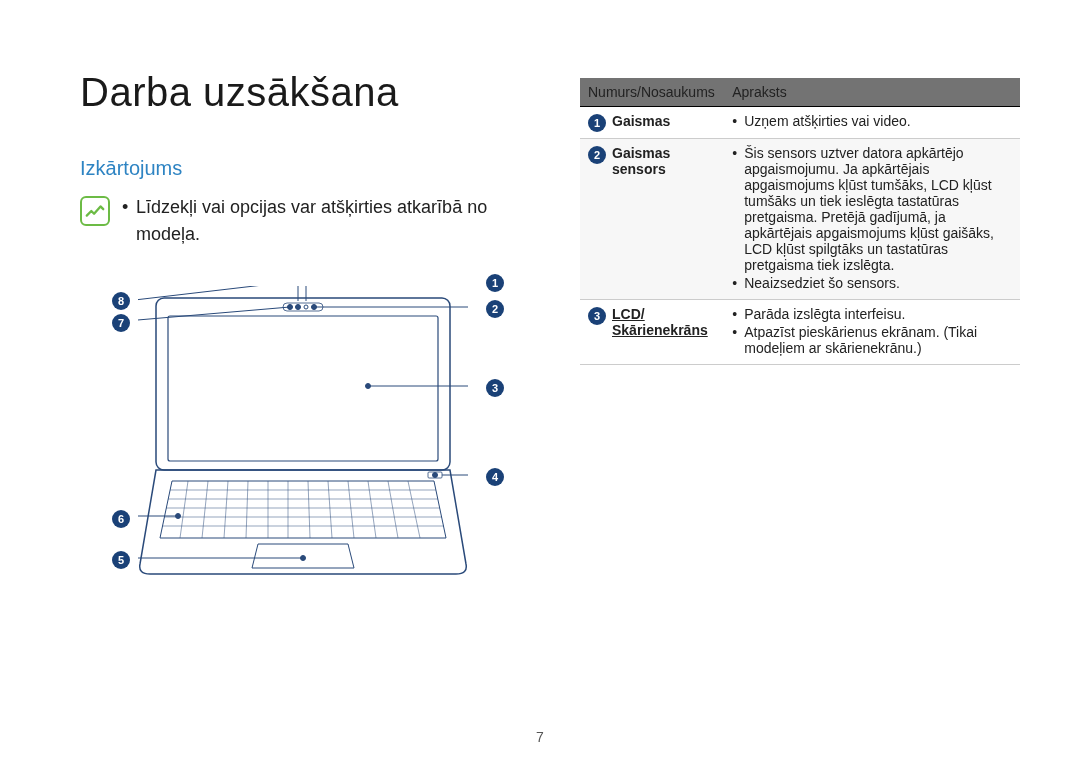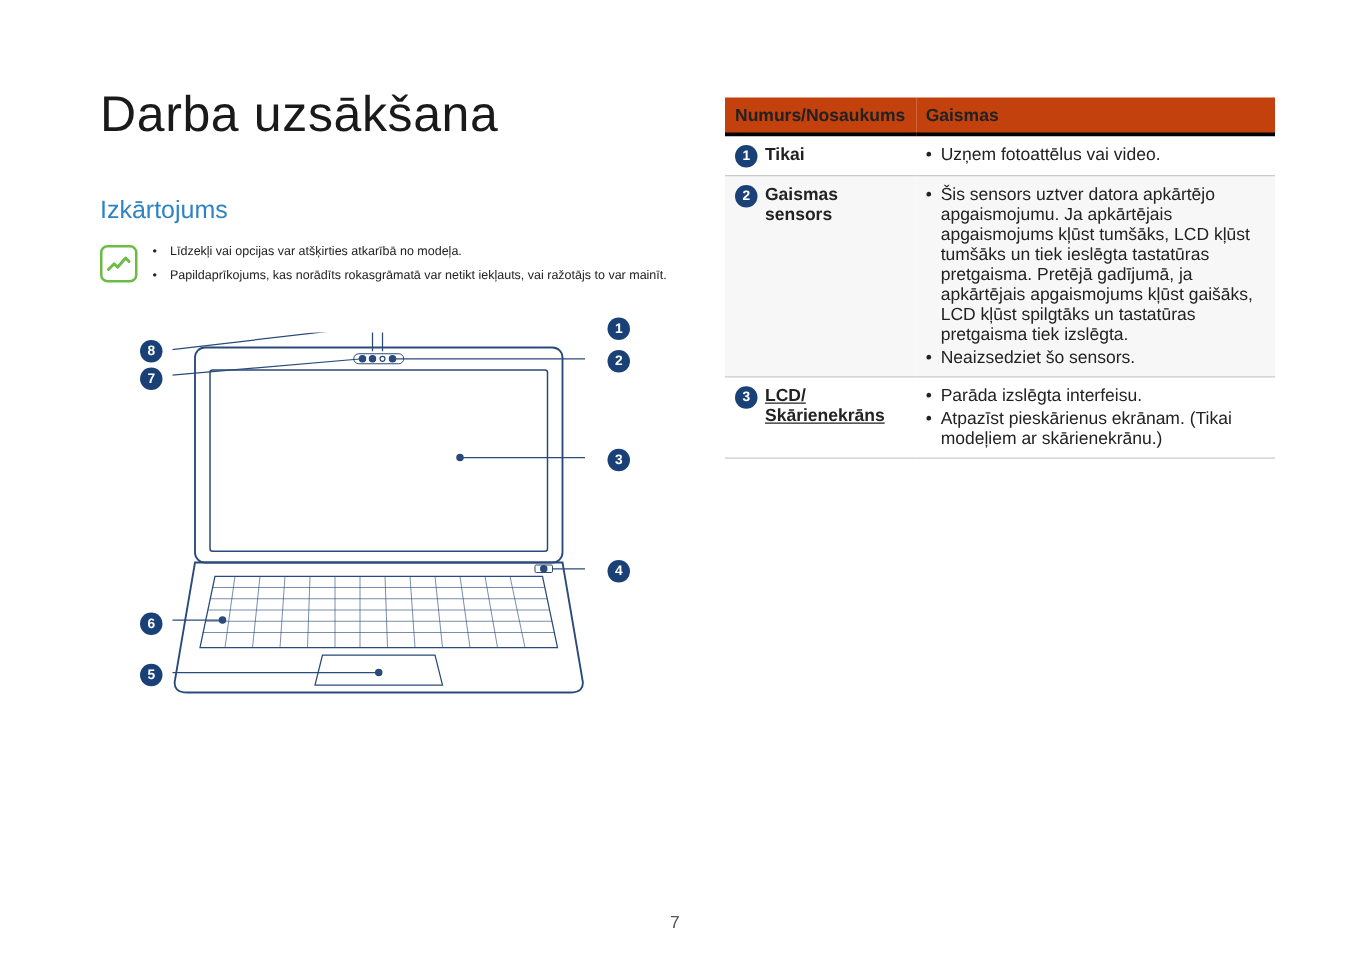--- a/index.html
+++ b/index.html
@@ -49,21 +49,21 @@
     width: 30px; height: 30px;
     border: 2px solid #6cbb45;
     border-radius: 6px;
     display: flex;
     align-items: center;
     justify-content: center;
     flex-shrink: 0;
     margin-top: 2px;
   }
   .note-icon svg { width: 22px; height: 22px; }
-  .note-list { list-style: none; font-size: 10px; line-height: 1.5; }
+  .note-list { list-style: none; font-size: 18px; line-height: 1.5; }
   .note-list li { position: relative; padding-left: 14px; margin-bottom: 4px; }
   .note-list li::before {
     content: "•"; position: absolute; left: 0; top: 0;
   }
 
   
   .diagram-wrap {
     position: relative;
     width: 430px;
     height: 320px;
@@ -89,25 +89,25 @@
   }
 
   
   table.spec {
     border-collapse: collapse;
     width: 100%;
     font-size: 14px;
     margin-top: 8px;
   }
   table.spec th {
-    background: #c2410c;
+    background: #737373;
     text-align: left;
     padding: 6px 8px;
-    font-weight: 700;
-    border-bottom: 3px solid #000000;
+    font-weight: 400;
+    border-bottom: 1px solid #000000;
   }
   table.spec td {
     padding: 6px 8px;
     vertical-align: top;
     border-bottom: 1px solid #ccc;
   }
   table.spec tr:nth-child(even) td { background: #f7f7f7; }
   .num-name {
     display: flex;
     align-items: flex-start;
@@ -137,21 +137,20 @@
     <h2 class="section-title">Izkārtojums</h2>
 
     <div class="note-box">
       <div class="note-icon">
         <svg viewBox="0 0 24 24">
             <path d="M3 17l5-5 3 3 7-8 3 3" fill="none" stroke="#6cbb45" stroke-width="2.5" stroke-linecap="round" stroke-linejoin="round"></path>
           </svg>
       </div>
       <ul class="note-list">
         <li>Līdzekļi vai opcijas var atšķirties atkarībā no modeļa.</li>
-        <li>Papildaprīkojums, kas norādīts rokasgrāmatā var netikt iekļauts, vai ražotājs to var mainīt.</li>
       </ul>
     </div>
 
 
     <div class="diagram-wrap">
 
       <svg class="laptop-svg" width="330" height="300" viewBox="0 0 330 300">
 
         <rect x="18" y="12" width="294" height="172" rx="8" fill="none" stroke="#2a4a7a" stroke-width="1.5"></rect>
         <rect x="30" y="30" width="270" height="145" rx="2" fill="none" stroke="#2a4a7a" stroke-width="1.2"></rect>
@@ -244,34 +243,34 @@
           <span class="num-circle">8</span>
         </div>
     </div>
   </div>
 
   <div class="right-col">
     <table class="spec">
       <thead>
         <tr>
           <th>Numurs/Nosaukums</th>
-          <th>Gaismas</th>
+          <th>Apraksts</th>
         </tr>
       </thead>
       <tbody>
         <tr>
           <td>
             <div class="num-name">
               <span class="num-circle">1</span>
-              <span>Tikai</span>
+              <span>Gaismas</span>
             </div>
           </td>
           <td>
             <ul class="desc-list">
-              <li>Uzņem fotoattēlus vai video.</li>
+              <li>Uzņem atšķirties vai video.</li>
             </ul>
           </td>
         </tr>
         <tr>
           <td>
             <div class="num-name">
               <span class="num-circle">2</span>
               <span>Gaismas sensors</span>
             </div>
           </td>

